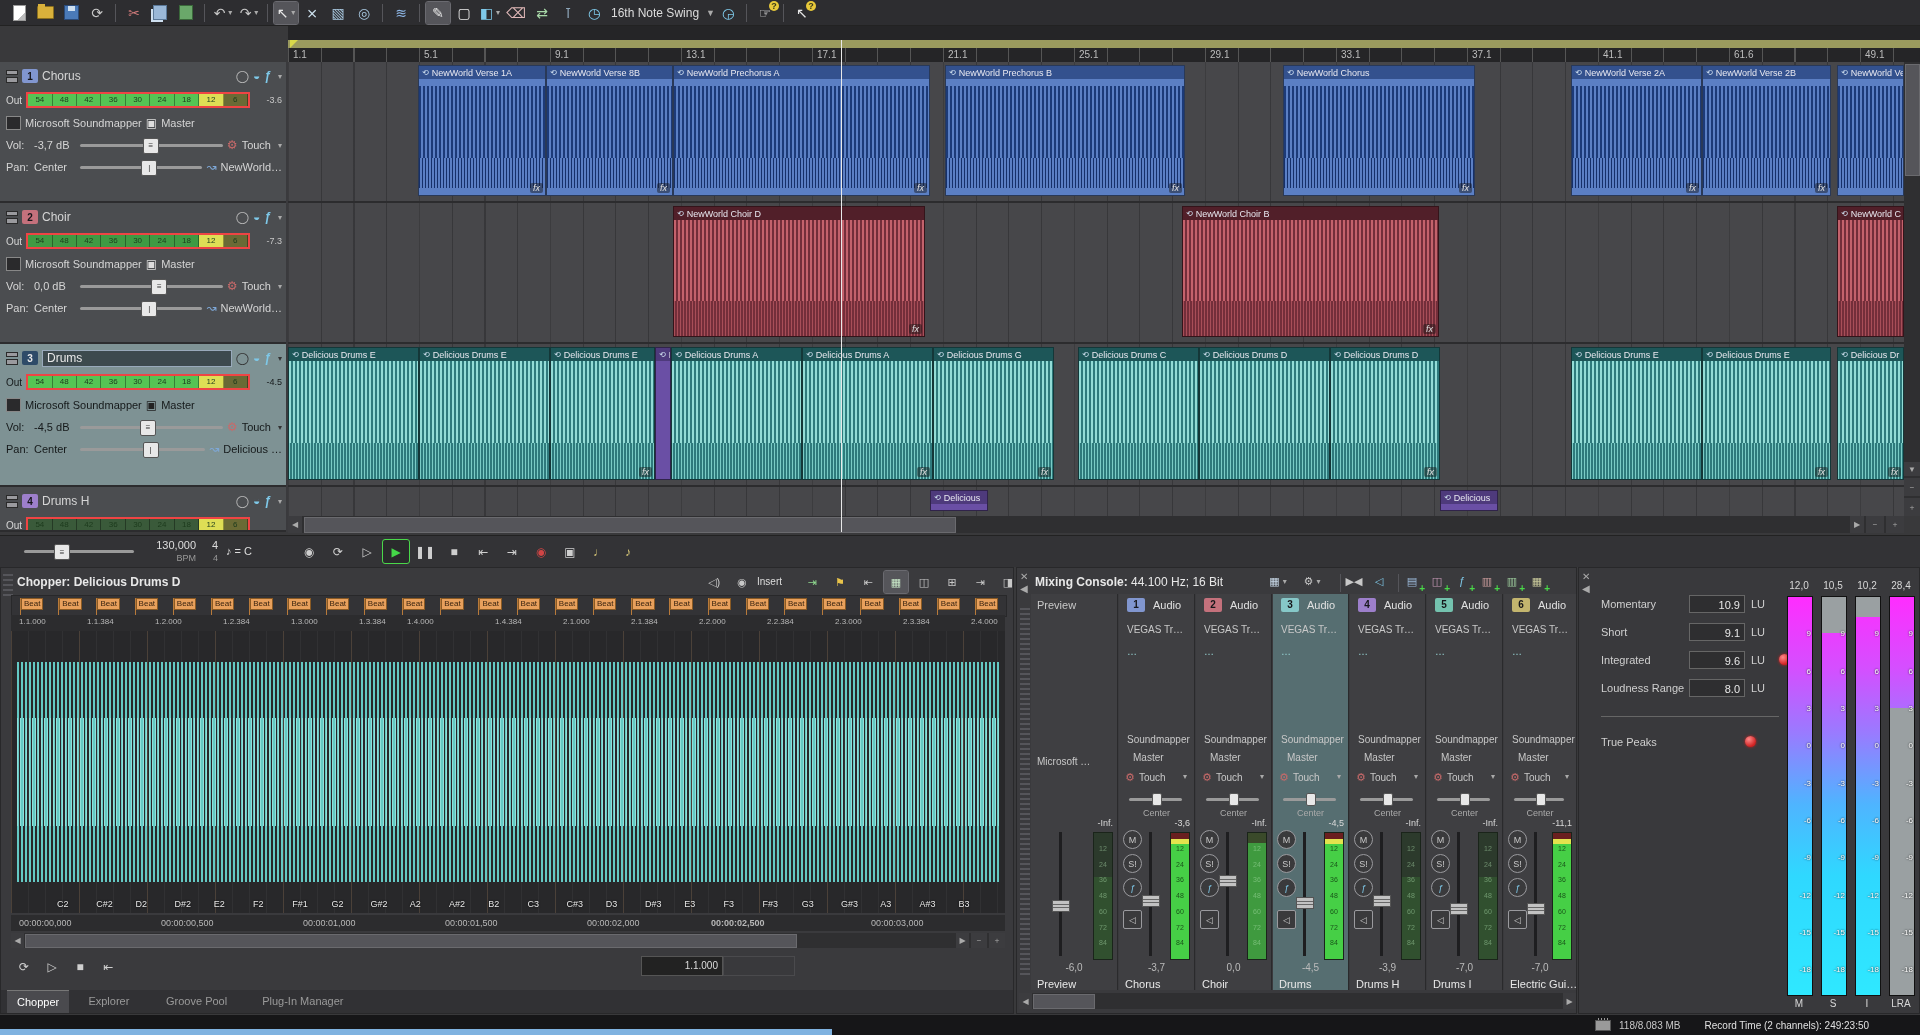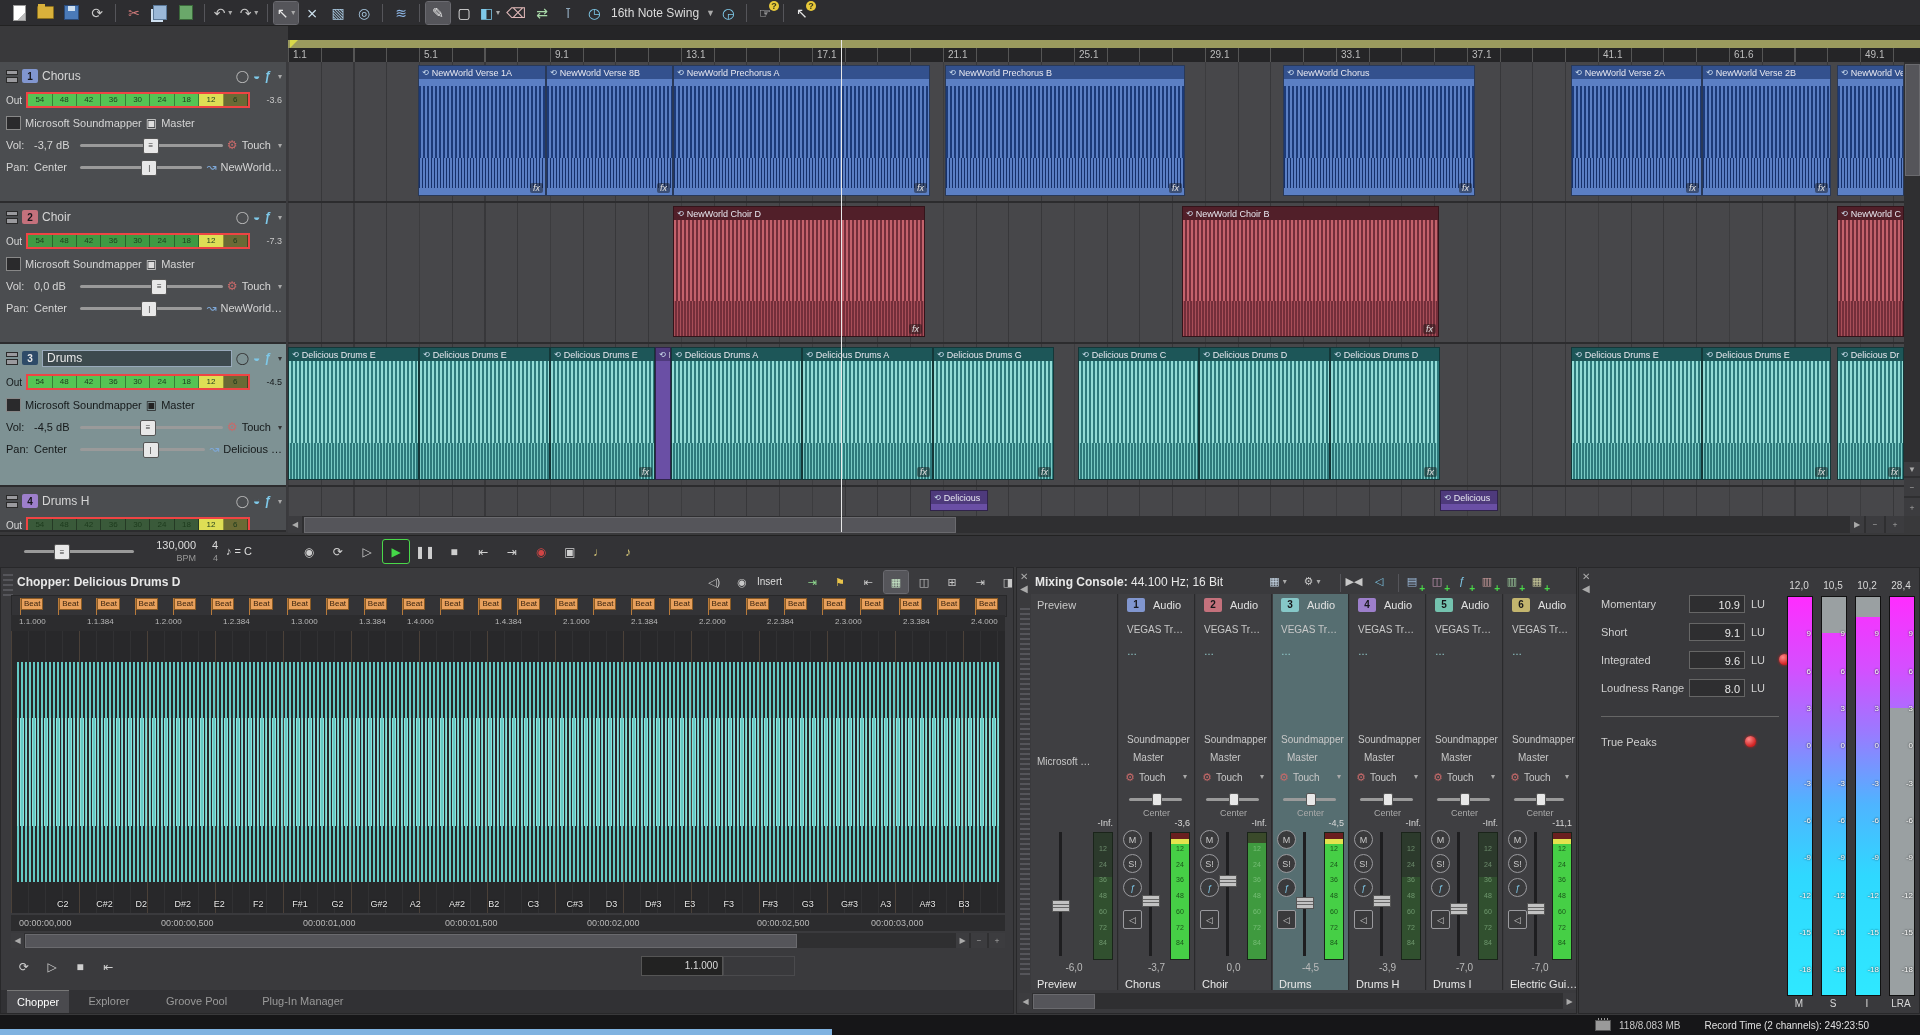--- a/index.html
+++ b/index.html
@@ -939,21 +939,21 @@
           <span class="notelab" style="left: 908.4px;">A#3</span>
           <span class="notelab" style="left: 947.6px;">B3</span>
         </div>
     </div>
     <div id="chtimes" class="abs" style="left:10px;top:347px;width:994px;height:16px;background:#2c2c2e">
         <span class="timelab" style="left: 8px;">00:00:00,000</span>
         <span class="timelab" style="left: 150px;">00:00:00,500</span>
         <span class="timelab" style="left: 292px;">00:00:01,000</span>
         <span class="timelab" style="left: 434px;">00:00:01,500</span>
         <span class="timelab" style="left: 576px;">00:00:02,000</span>
-        <span class="timelab" style="left: 746px;">00:00:02,500</span>
+        <span class="timelab" style="left: 700px; font-weight: bold;">00:00:02,500</span>
         <span class="timelab" style="left: 860px;">00:00:03,000</span>
       </div>
     <div class="abs sbar" style="left:10px;top:365px;width:994px;height:15px">
       <div class="sbtn" style="left:0;top:0;width:13px;height:15px">◀</div>
       <div class="sthumb" style="left:14px;top:1px;width:770px;height:12px"></div>
       <div class="sbtn" style="right:36px;top:0;width:13px;height:15px">▶</div>
       <div class="sbtn" style="right:18px;top:0;width:16px;height:15px">−</div>
       <div class="sbtn" style="right:0;top:0;width:16px;height:15px">＋</div>
     </div>
     <div id="chtransport">

